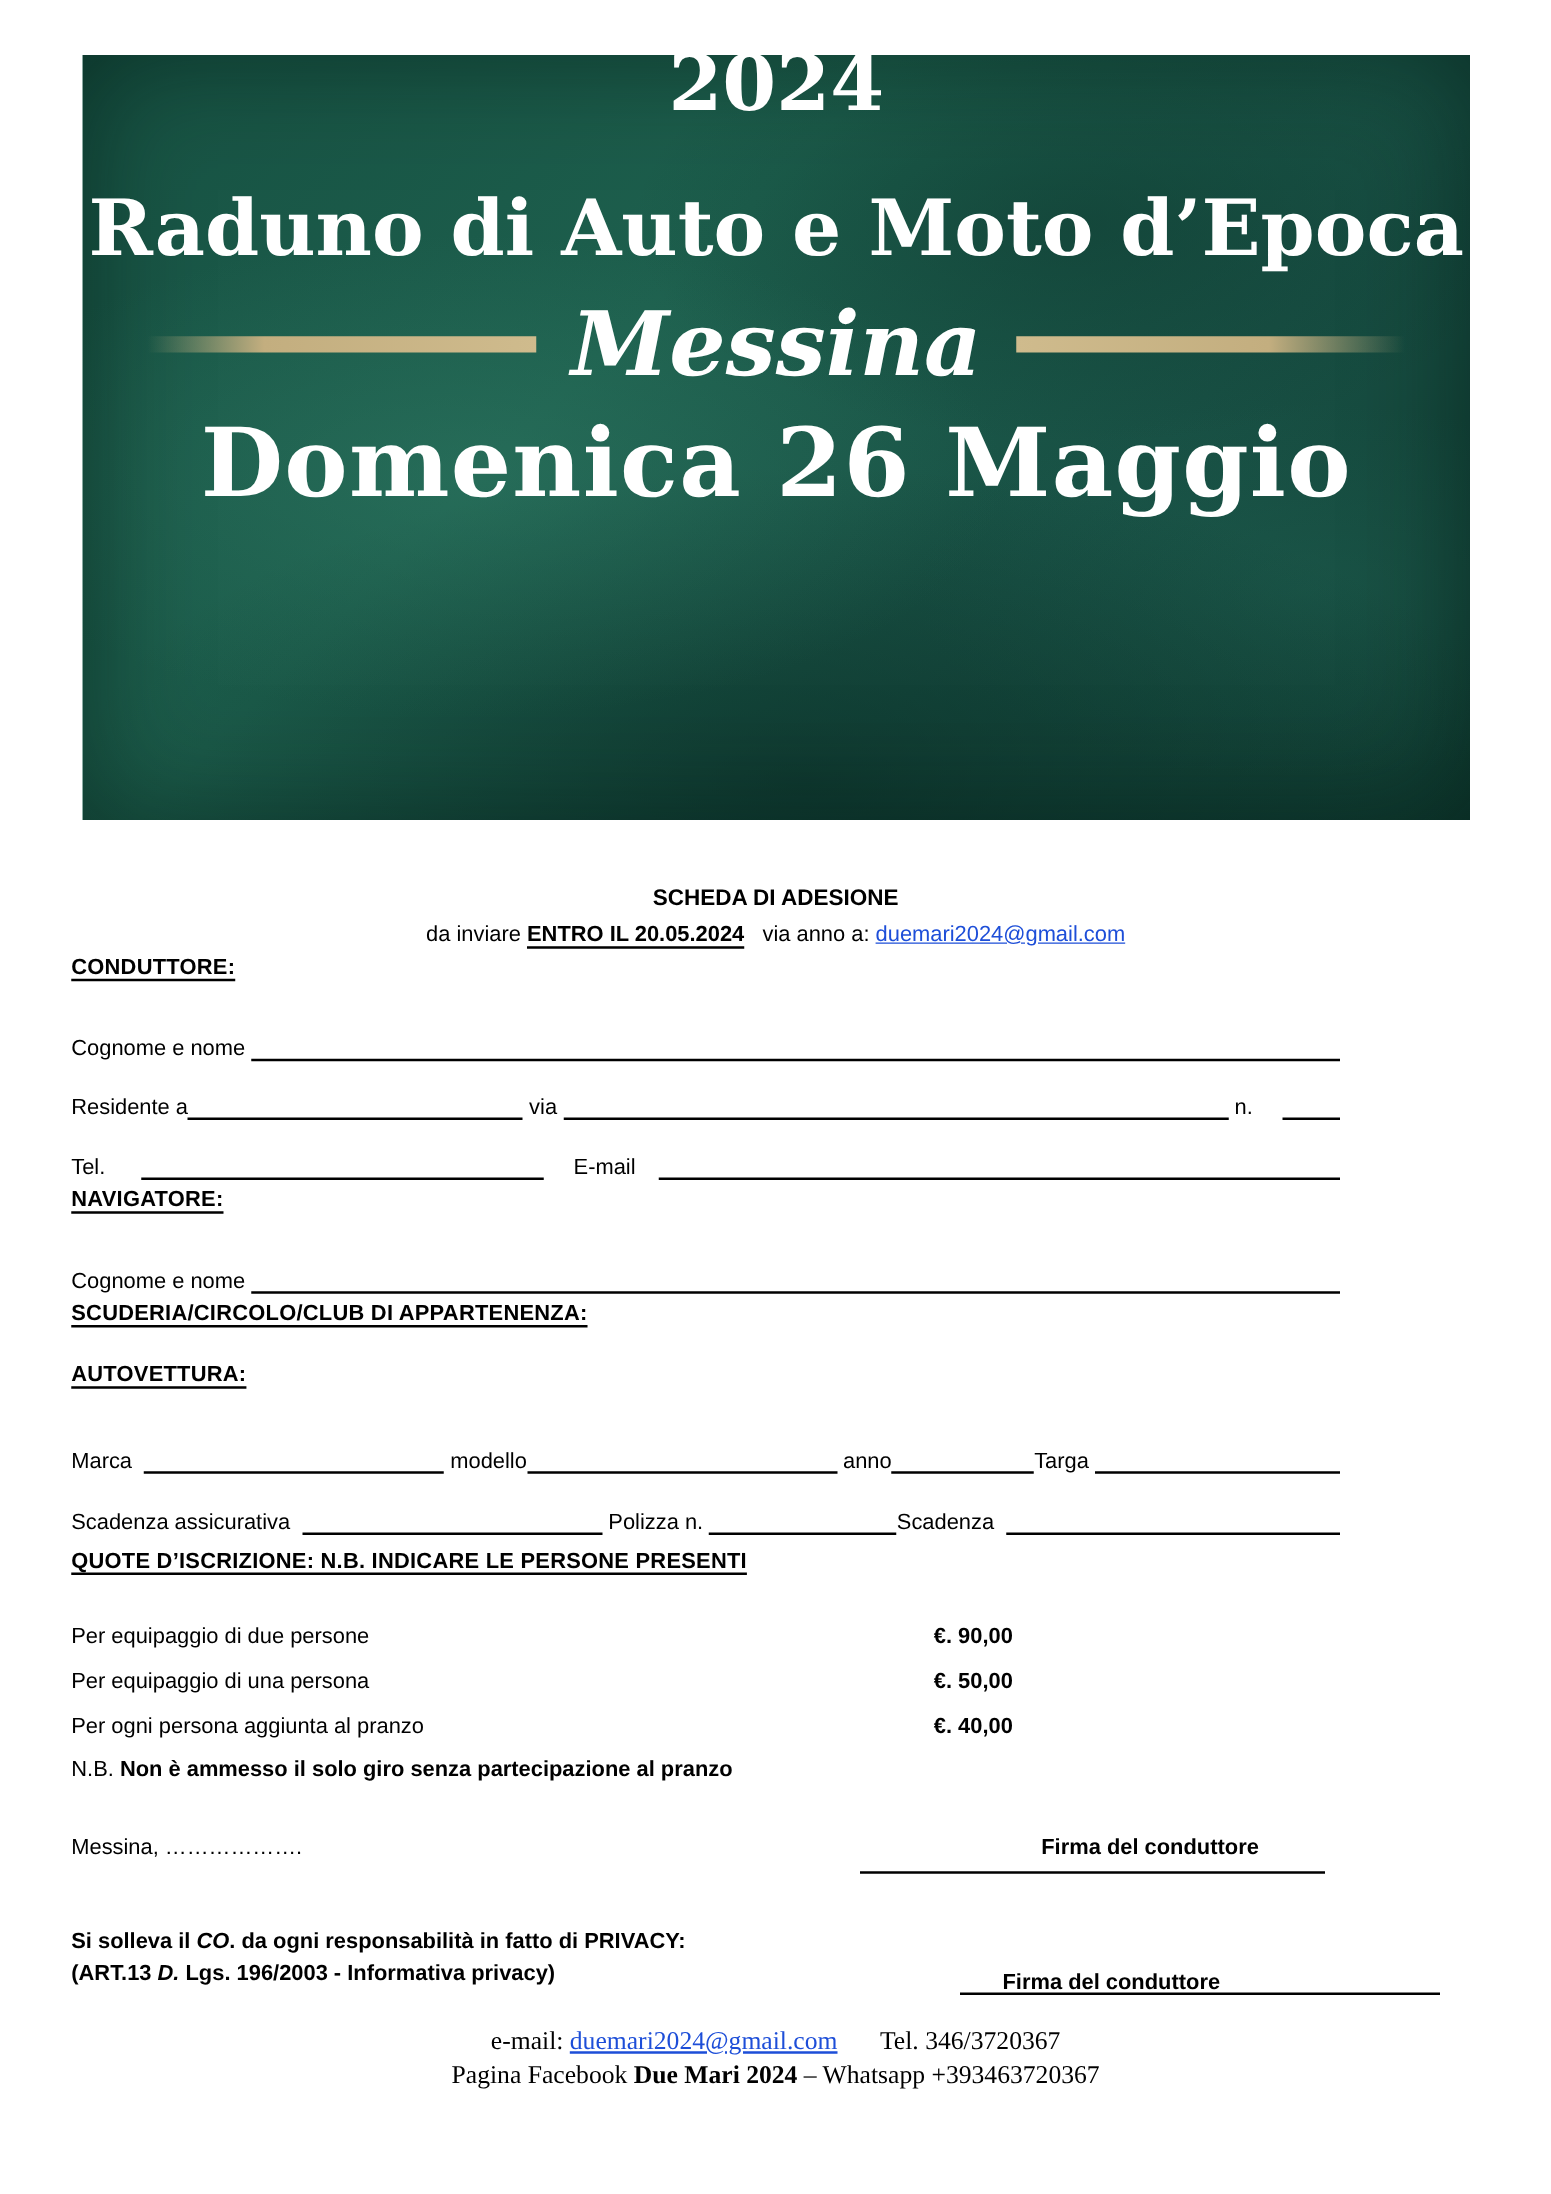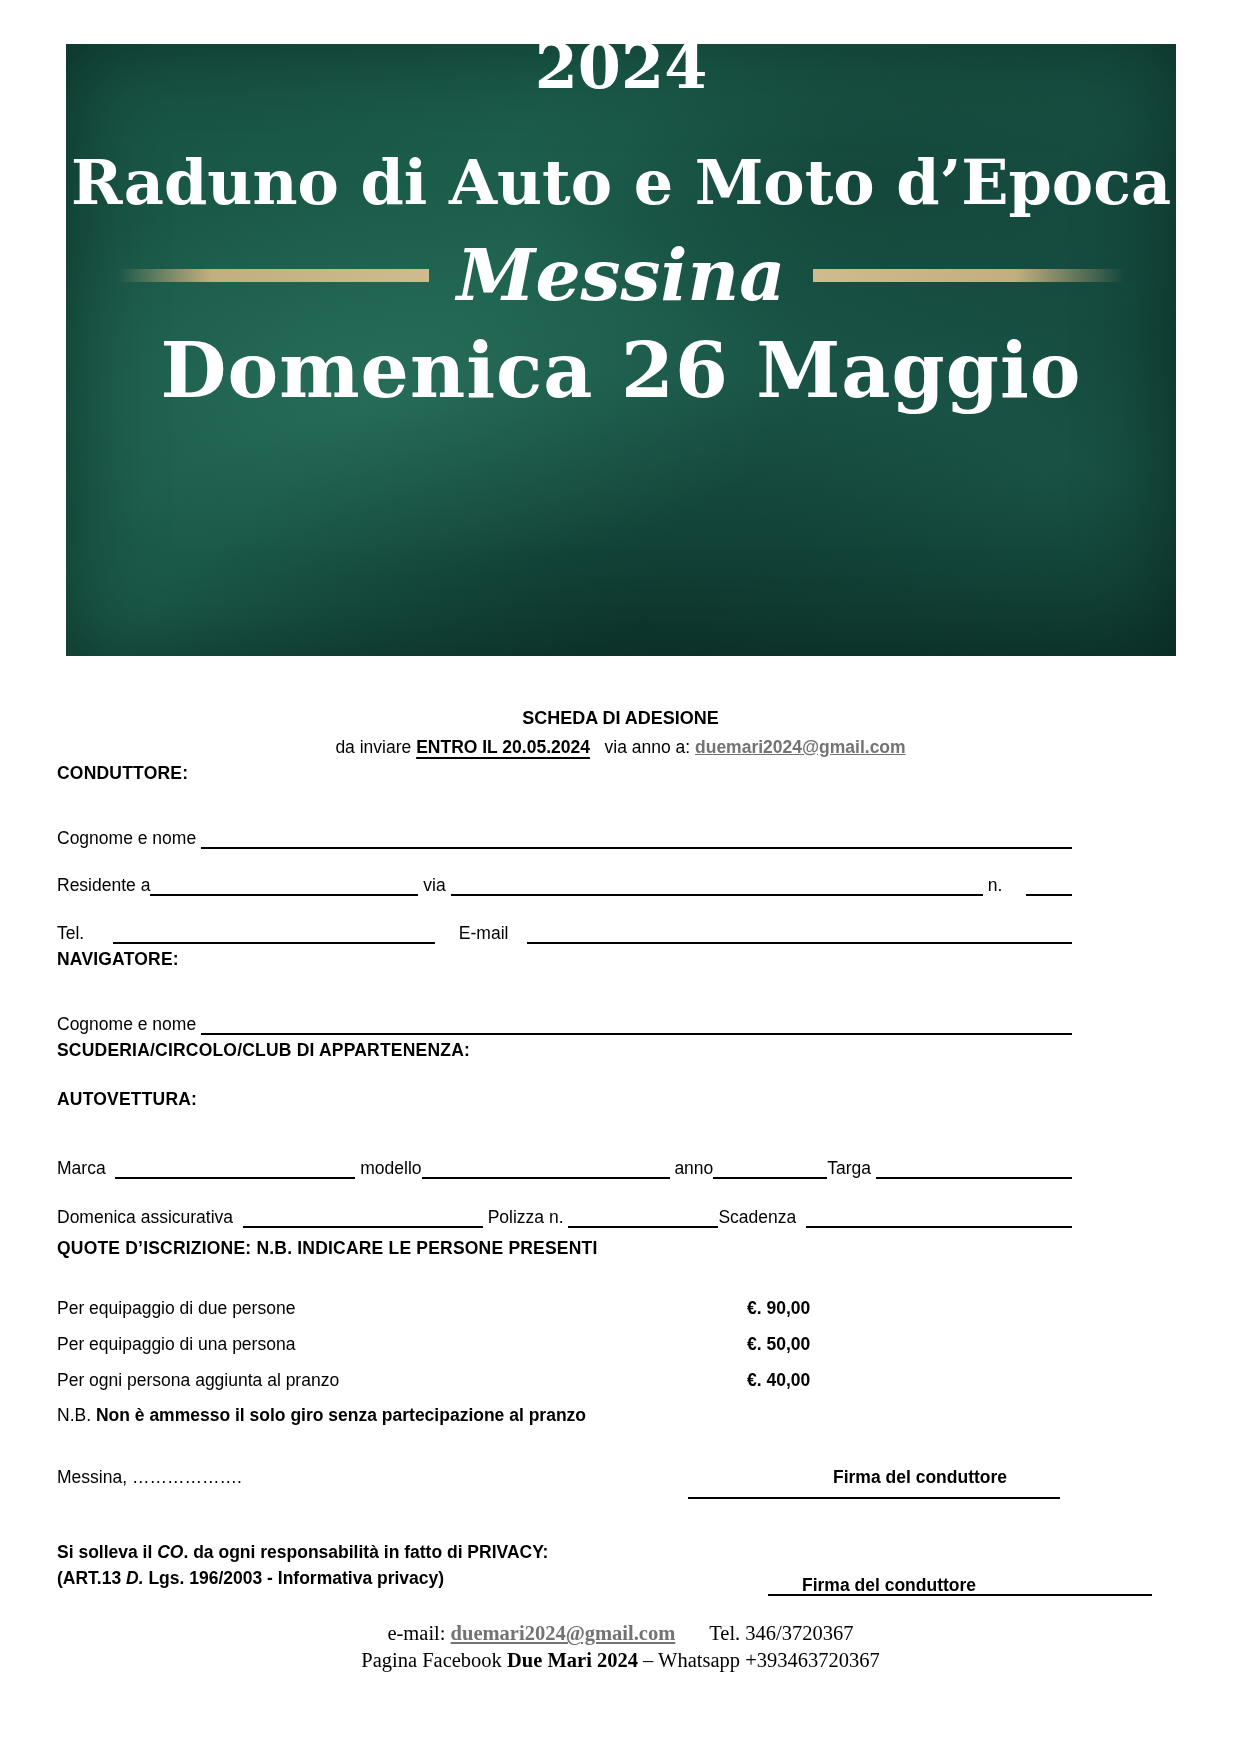--- a/index.html
+++ b/index.html
@@ -35,22 +35,22 @@
   #gold-bar-right{background:linear-gradient(90deg,#cfbb8d 0%,#c3ae7f 65%,rgba(201,181,132,0) 100%);}
   #banner-location{font-size:71px; font-style:italic; font-weight:bold; line-height:1; padding:0 28px;}
   #banner-date{font-size:76px; font-weight:bold; line-height:1; margin-top:22px; letter-spacing:1px;}
   
   .abs{position:absolute;}
   .ctr{left:0; width:100%; text-align:center;}
   .fs{font-size:17.5px; line-height:1.2;margin-top:15px;}
   .b{font-weight:bold;}
   .i{font-style:italic;}
   .u2{text-decoration:underline; text-decoration-thickness:2px; text-underline-offset:4px;}
-  .heading{font-size:17.5px; font-weight:bold; text-decoration-thickness:2px; text-underline-offset:4px; letter-spacing:.2px;}
-  a.lnk{color:#737373; text-decoration:underline; cursor:pointer;font-weight:bold;}
+  .heading{font-size:17.5px; font-weight:bold; text-decoration:underline; text-decoration-thickness:2px; text-underline-offset:4px; letter-spacing:.2px;}
+  a.lnk{color:#1d4ed8; text-decoration:underline; cursor:pointer;}
   .frow{left:57px; width:1015px; display:flex; align-items:flex-end; height:28px;}
   .frow .lab{flex:0 0 auto; white-space:pre;}
   .bl{border-bottom:2px solid #000; height:6px; flex:1 1 auto;}
   .blf{border-bottom:2px solid #000; height:6px; flex:0 0 auto;}
   .gap{flex:0 0 auto;}
   .price{position:absolute; left:690px; font-weight:bold;}
   .sigline{border-bottom:2.5px solid #000; height:0;}
   .serif{font-family:"Liberation Serif","DejaVu Serif",serif; font-size:20.5px;}
 </style>
 </head>
@@ -114,21 +114,21 @@
     <div class="blf" style="width:240px;"></div>
     <span class="lab"> modello</span>
     <div class="blf" style="width:248px;"></div>
     <span class="lab"> anno</span>
     <div class="blf" style="width:114px;"></div>
     <span class="lab">Targa </span>
     <div class="bl"></div>
   </div>
 
   <div class="abs frow fs" style="top:1187px; height:26px;">
-    <span class="lab">Domenica assicurativa  </span>
+    <span class="lab">Scadenza assicurativa  </span>
     <div class="blf" style="width:240px;"></div>
     <span class="lab"> Polizza n. </span>
     <div class="blf" style="width:150px;"></div>
     <span class="lab">Scadenza  </span>
     <div class="bl"></div>
   </div>
 
   <div class="abs heading" style="left:57px; top:1238px;">QUOTE D’ISCRIZIONE: N.B. INDICARE LE PERSONE PRESENTI</div>
 
   <div class="abs fs" style="left:57px; top:1283px; width:1015px;">

